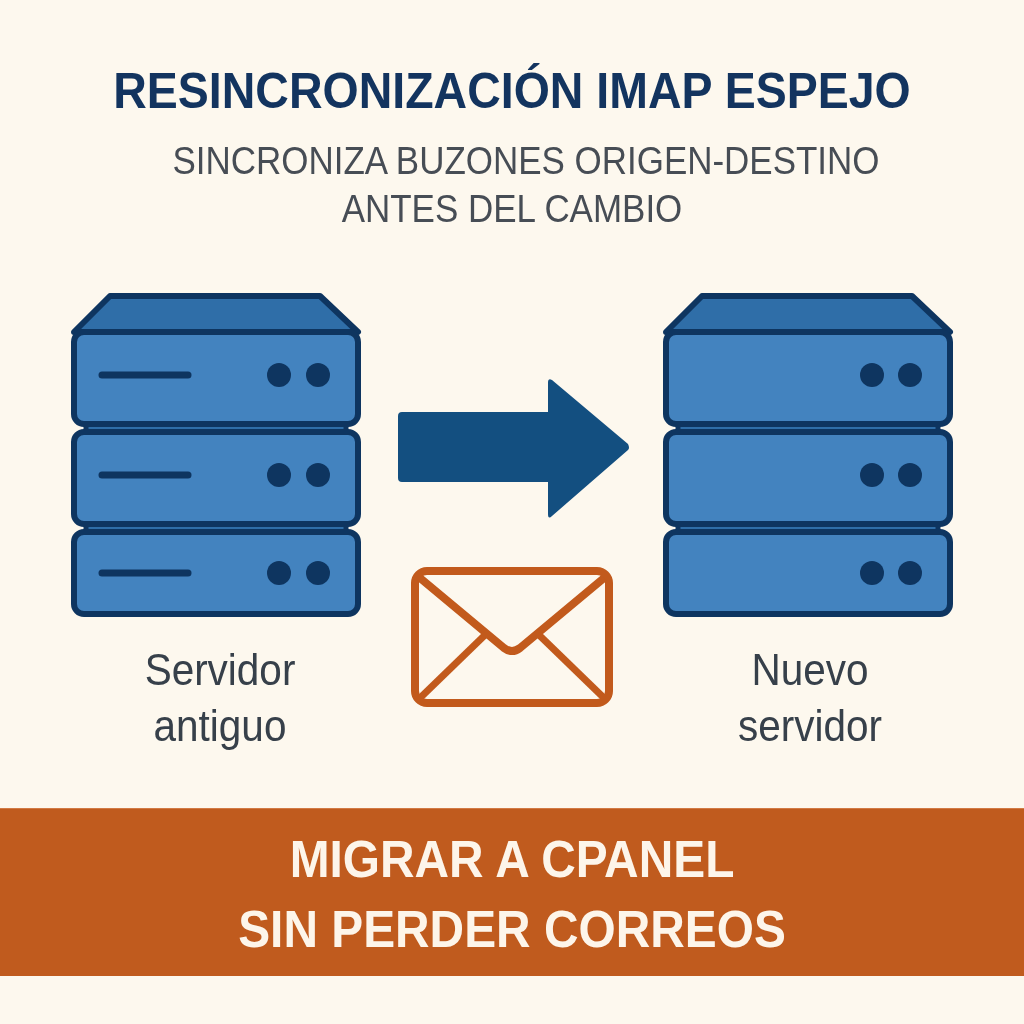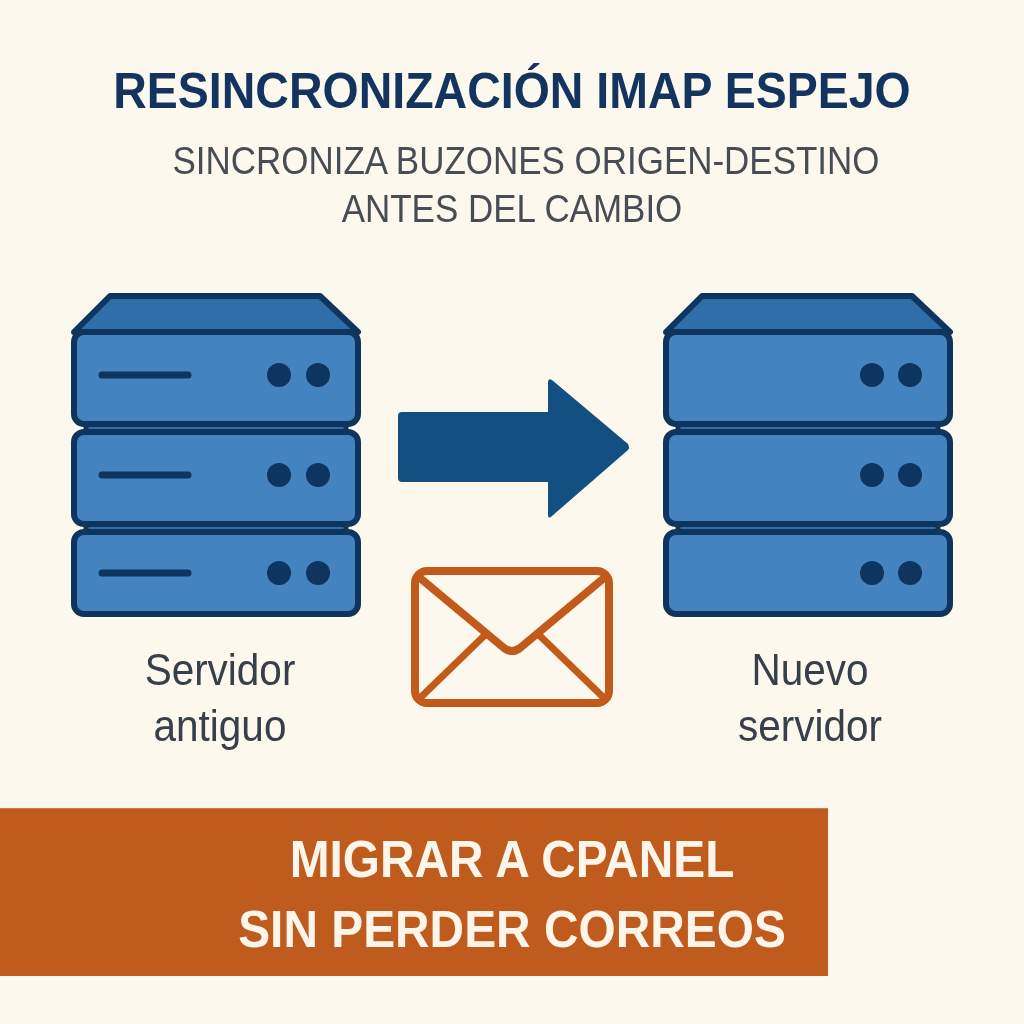--- a/index.html
+++ b/index.html
@@ -9,21 +9,21 @@
            font-size:50px; font-weight:bold; color:#13345f; letter-spacing:0px; transform:scaleX(0.93); }
   .subtitle { position:absolute; left:0; width:1024px; text-align:center;
               font-size:38px; color:#474d55; transform:scaleX(0.92); }
   .sub1 { top:140px; left:14px; }
   .sub2 { top:188px; }
   .server { position:absolute; }
   .server svg { display:block; }
   .label { position:absolute; text-align:center; font-size:44px; color:#37404a; line-height:56px; transform:scaleX(0.92); }
   .arrow { position:absolute; left:398px; top:378px; }
   .mail { position:absolute; left:410px; top:566px; }
-  .banner { position:absolute; left:0; top:808px; width:828px; height:167px; background:#c05b1e;
+  .banner { position:absolute; left:0; top:808px; width:1024px; height:167px; background:#c05b1e;
             border-top:1px solid #d27a44; }
   .banner-line { position:absolute; left:0; width:1024px; text-align:center; color:#fdf5ea;
                  font-size:52px; font-weight:bold; transform:scaleX(0.92); }
   .bl1 { top:20px; }
   .bl2 { top:90px; }
 </style>
 </head>
 <body>
 
 <div class="title">RESINCRONIZACIÓN IMAP ESPEJO</div>

